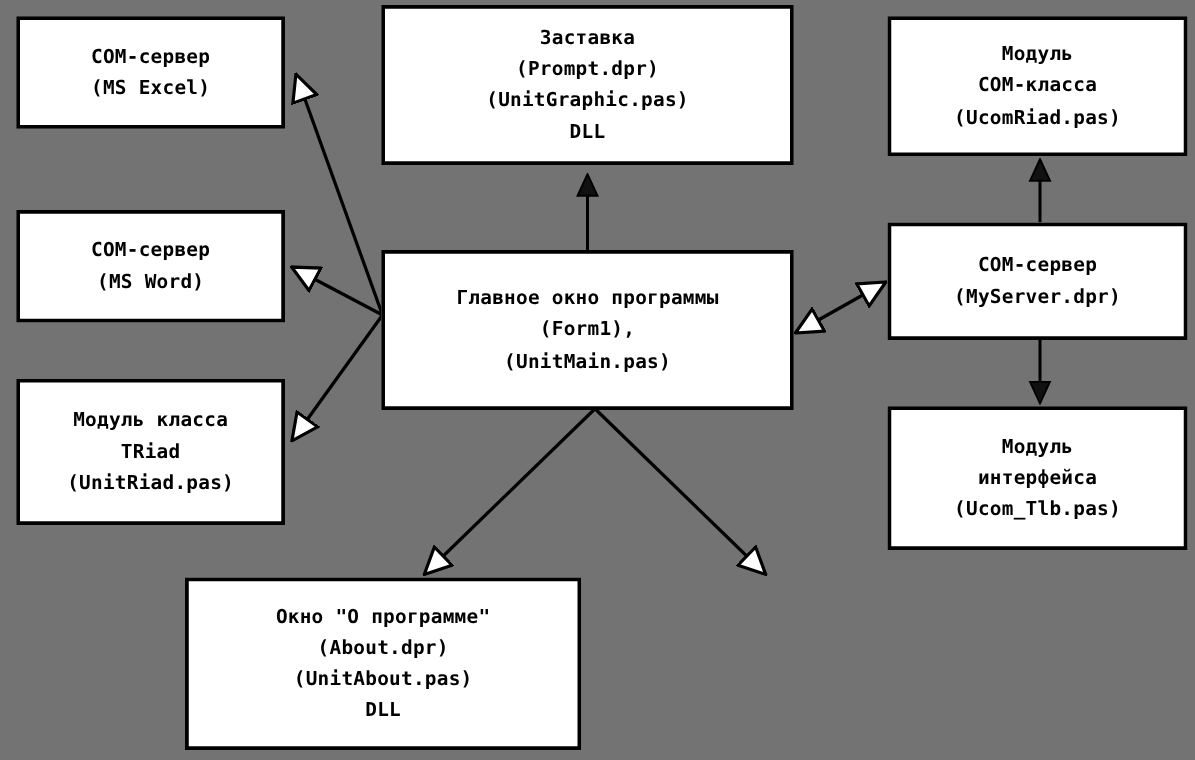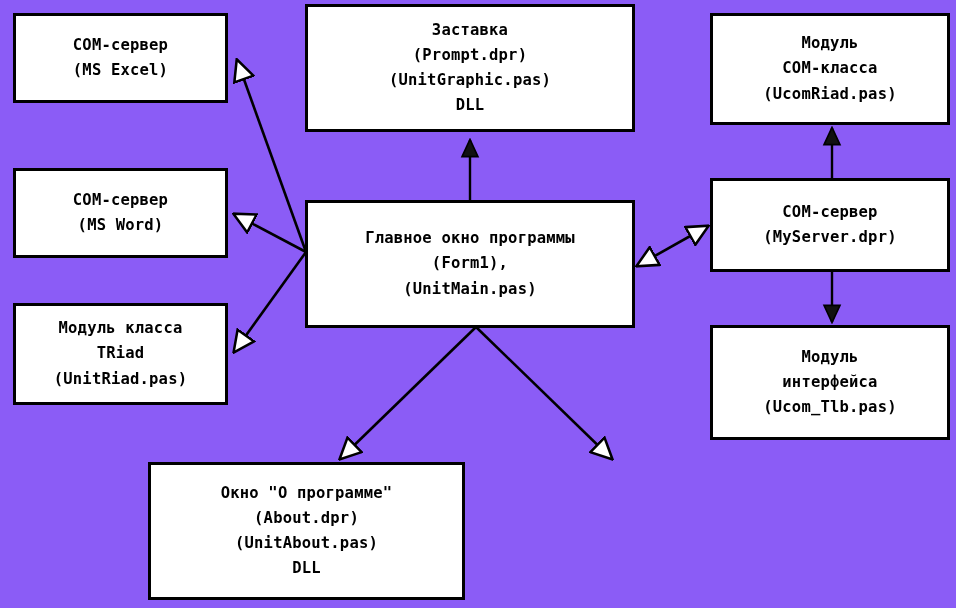--- a/index.html
+++ b/index.html
@@ -8,21 +8,21 @@
     padding: 0;
     background: #ffffff;
   }
   body {
     font-family: "DejaVu Sans Mono", "Liberation Mono", monospace;
   }
   #diagram {
     position: relative;
     width: 956px;
     height: 608px;
-    background: #8b5cf6;
+    background: #737373;
     overflow: hidden;
   }
   #edges {
     position: absolute;
     left: 0;
     top: 0;
     width: 956px;
     height: 608px;
     pointer-events: none;
   }
@@ -47,21 +47,21 @@
     display: block;
     white-space: pre;
   }
   .node .ln.b {
     font-weight: bold;
   }
 
   
   #node-excel     { left: 13px;  top: 13px;  width: 215px; height: 90px;  }
   #node-word      { left: 13px;  top: 168px; width: 215px; height: 90px;  }
-  #node-triad     { left: 13px;  top: 303px; width: 215px; height: 102px;  }
+  #node-triad     { left: 13px;  top: 303px; width: 215px; height: 117px;  }
   #node-prompt    { left: 305px; top: 4px;   width: 330px; height: 128px; }
   #node-main      { left: 305px; top: 200px; width: 330px; height: 128px; align-items: center; }
   #node-comclass  { left: 710px; top: 13px;  width: 240px; height: 112px; }
   #node-myserver  { left: 710px; top: 178px; width: 240px; height: 94px;  }
   #node-iface     { left: 710px; top: 325px; width: 240px; height: 115px; }
   #node-about     { left: 148px; top: 462px; width: 317px; height: 138px; }
   #node-graphic   { left: 508px; top: 462px; width: 317px; height: 138px; }
 </style>
 </head>
 <body>

